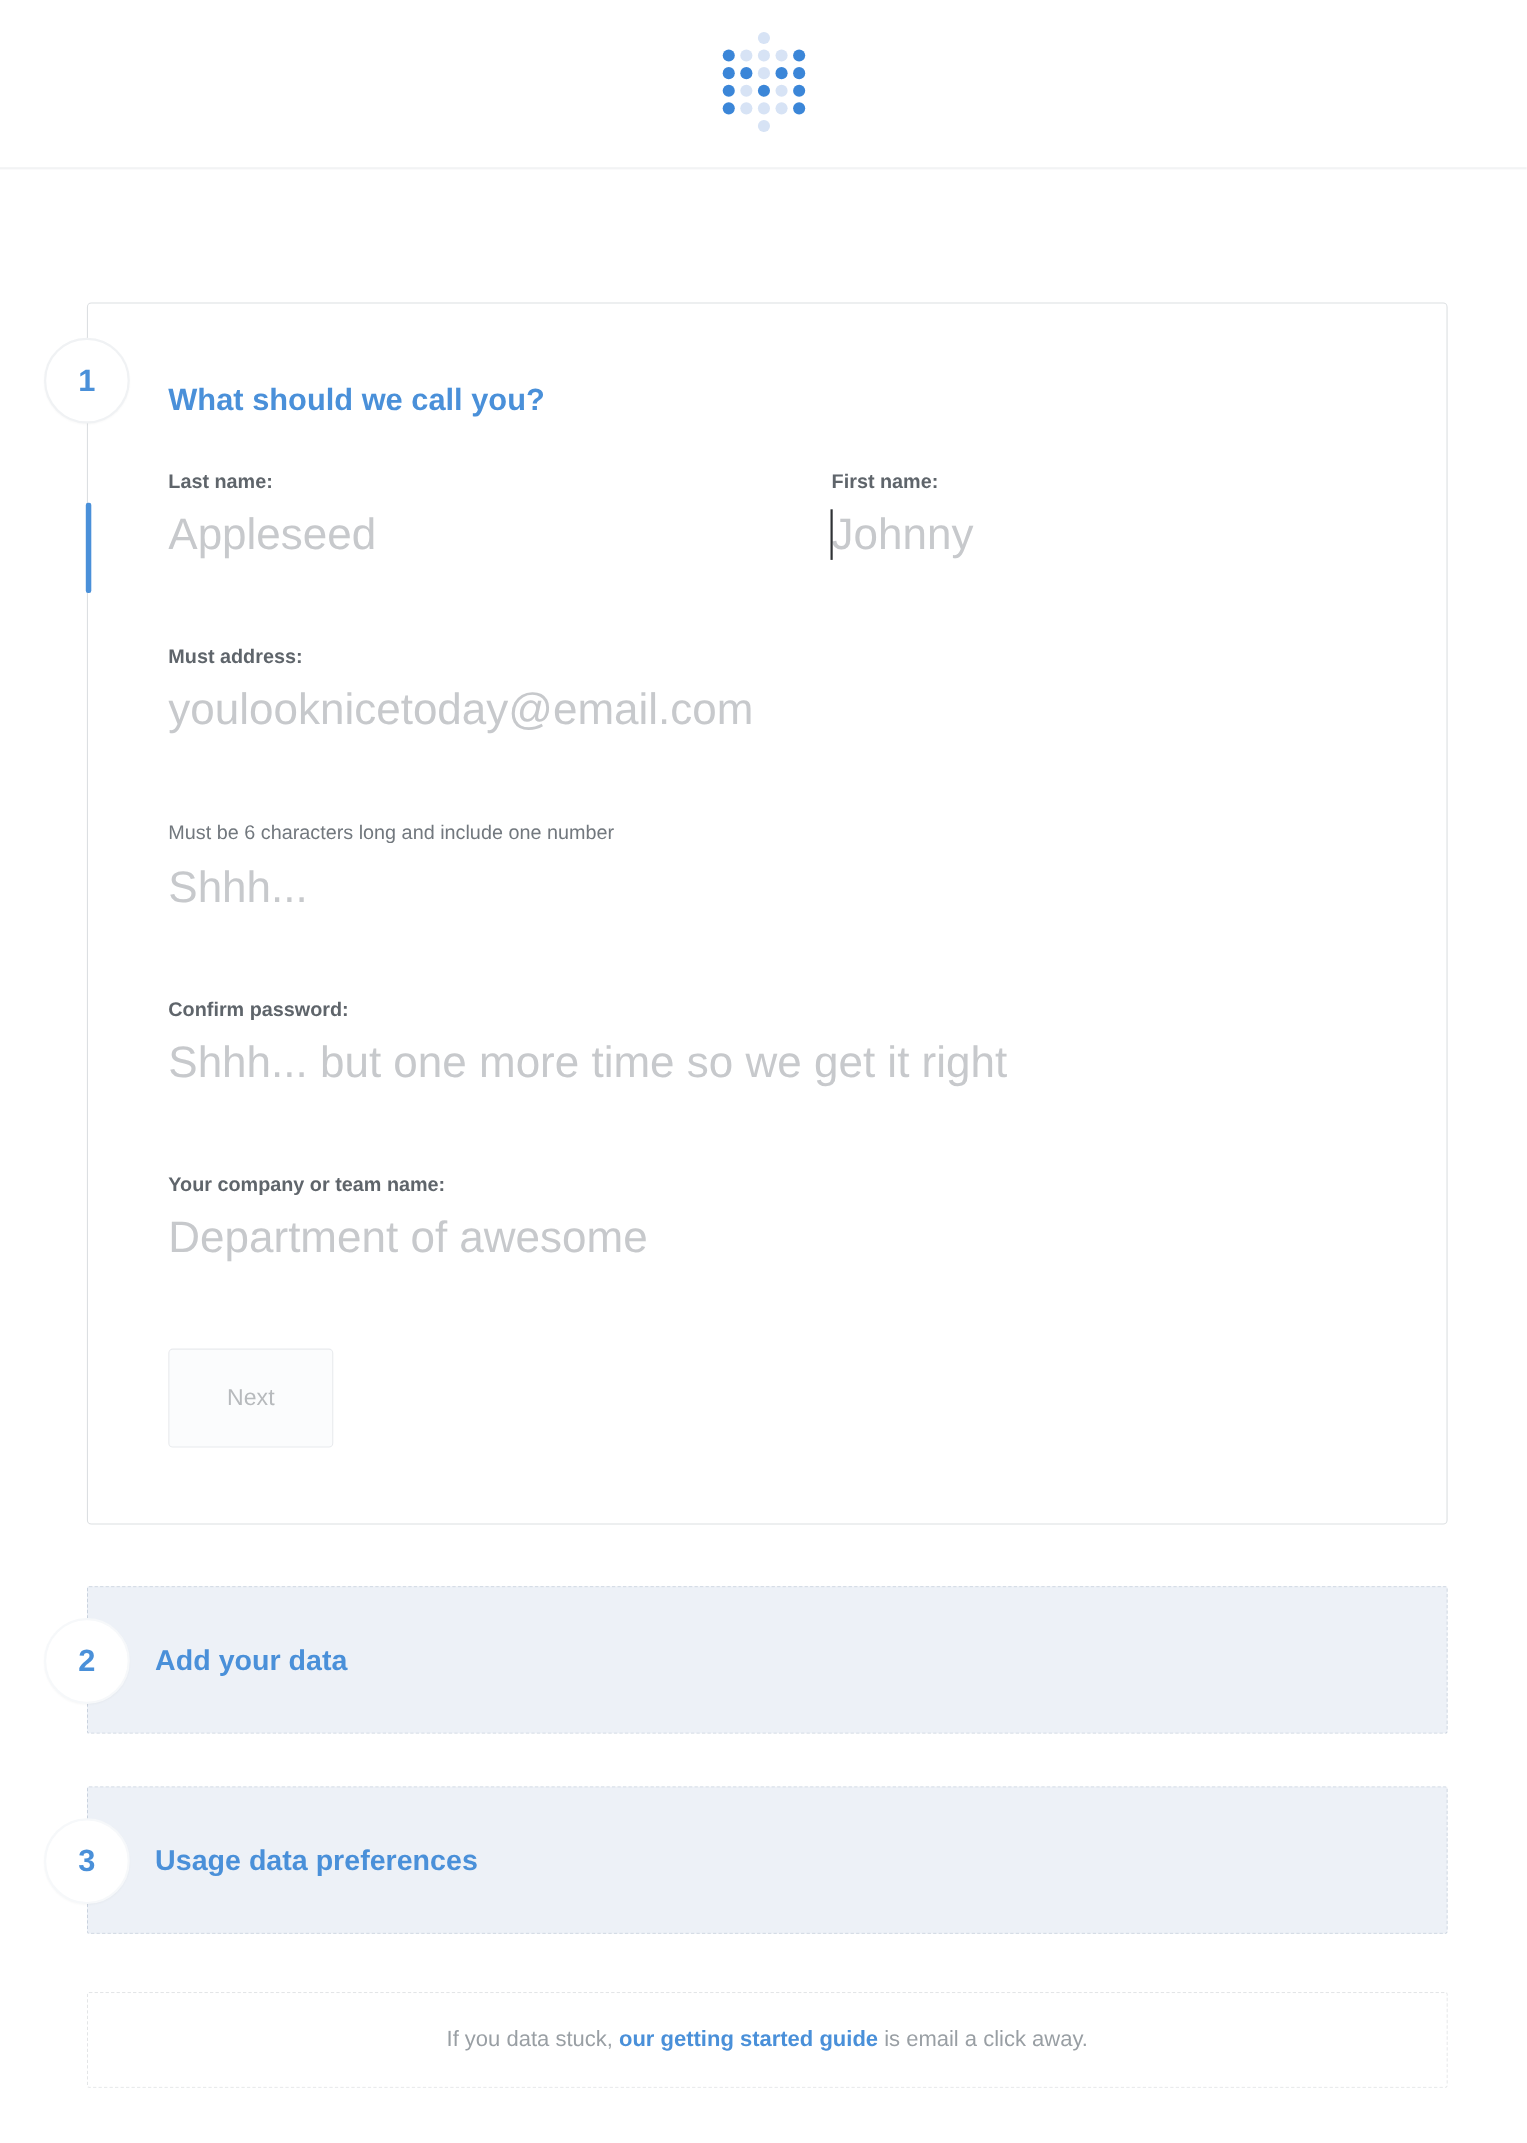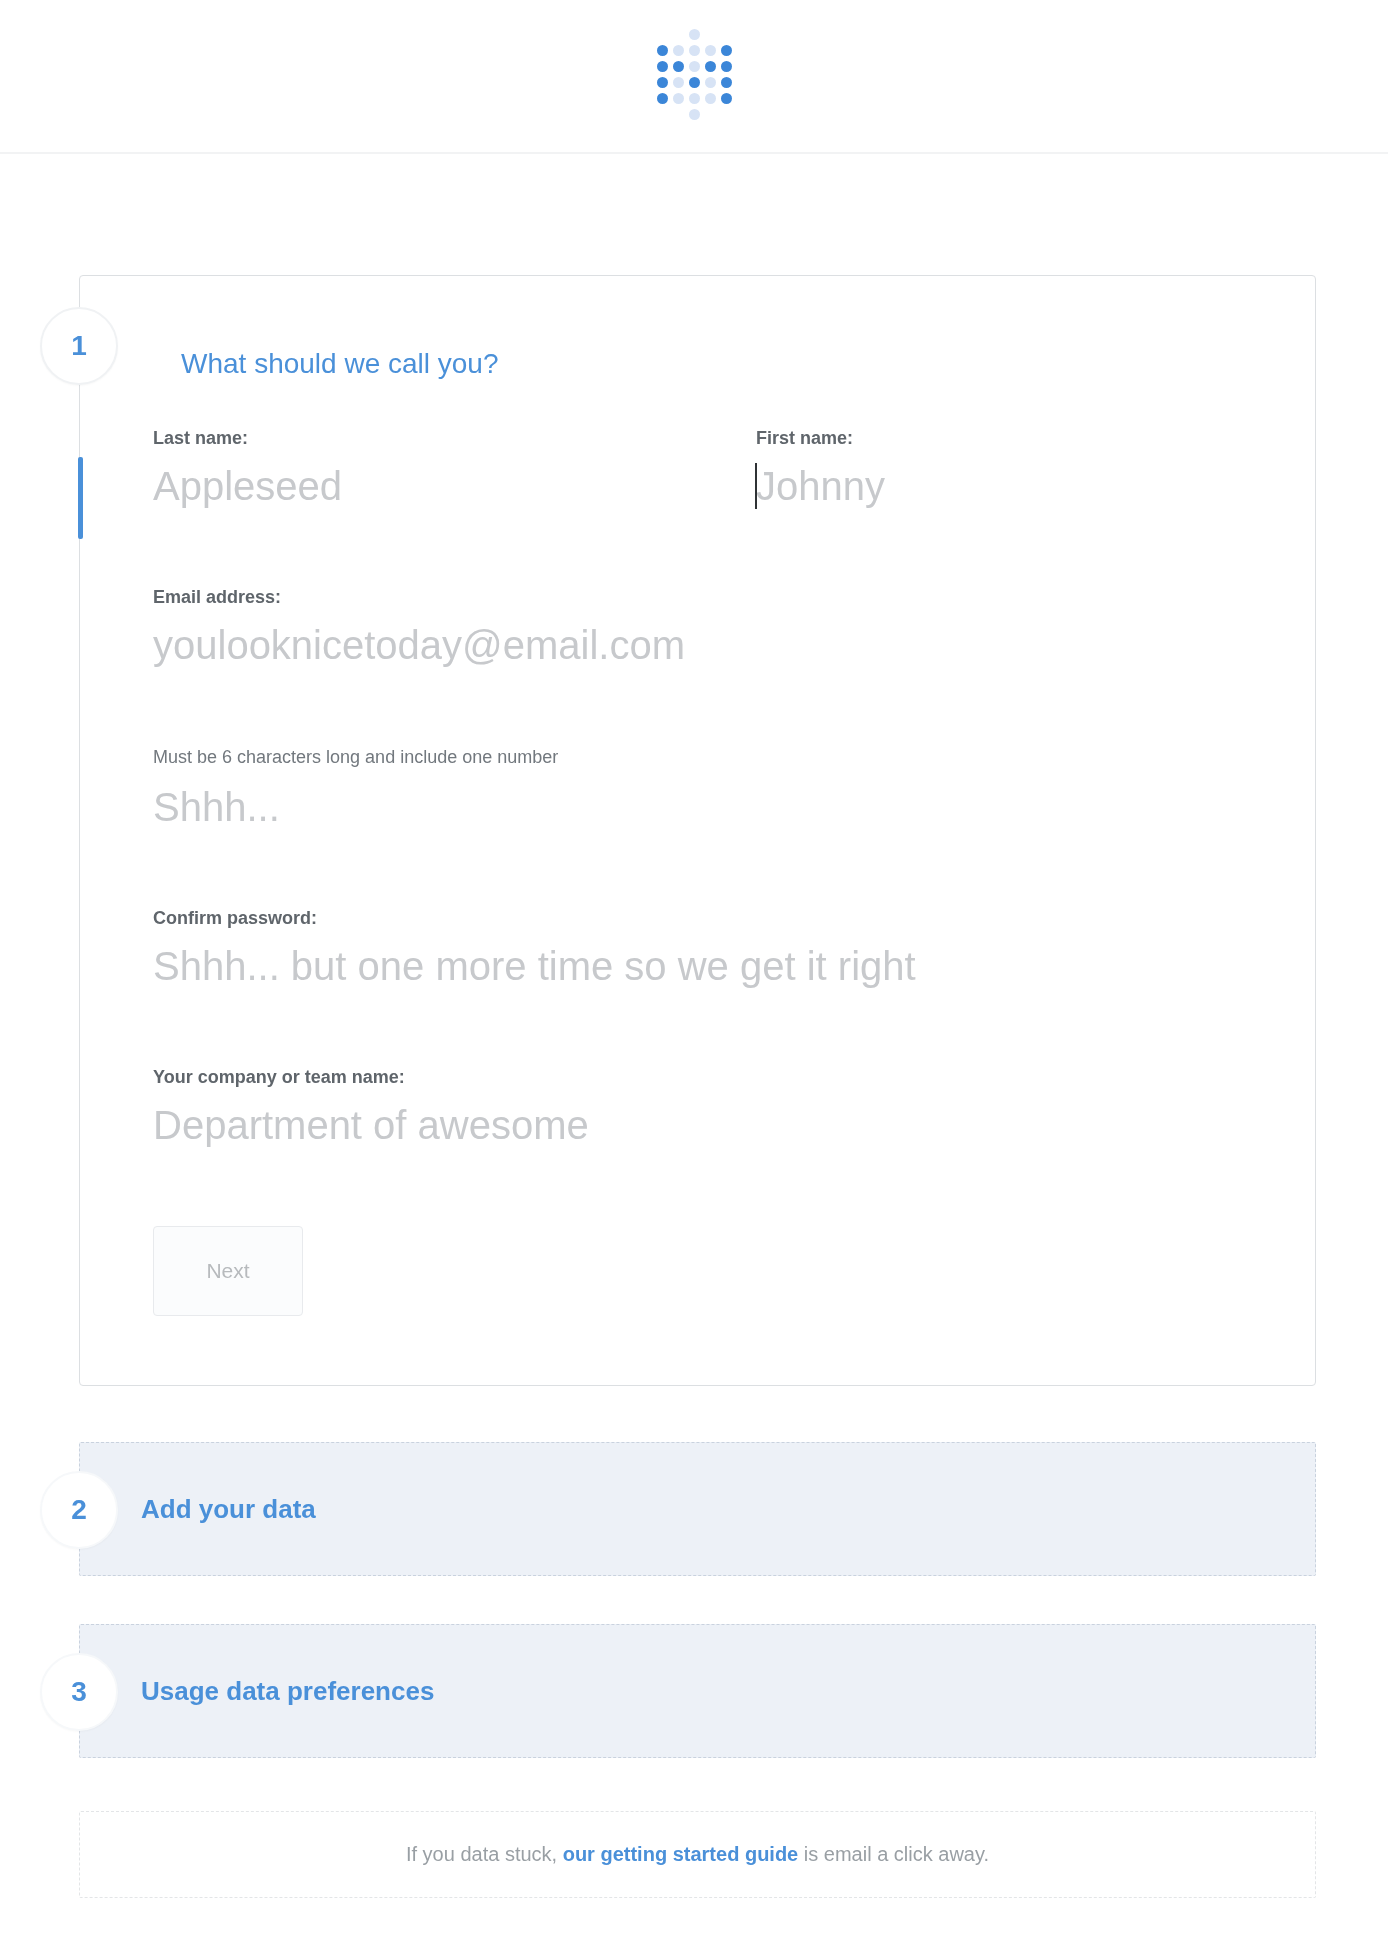--- a/index.html
+++ b/index.html
@@ -31,22 +31,22 @@
     display:flex; align-items:center; justify-content:center;
     font-size:28px; font-weight:600; color:#4a90d9;
     box-shadow:0 1px 2px rgba(0,0,0,0.03);
   }
   .card .badge { left:-40px; top:31px; }
   .focus-bar {
     position:absolute; left:-2px; top:181px; width:5px; height:82px;
     background:#4a90d9; border-radius:2px;
   }
   .step-title {
-    font-size:28px; font-weight:400; color:#4a90d9;
-    line-height:36px; margin-bottom:44px;margin-left:28px;
+    font-size:28px; font-weight:700; color:#4a90d9;
+    line-height:36px; margin-bottom:44px;
   }
   .name-row { display:grid; grid-template-columns:603px 1fr; }
   .group { margin-bottom:73px; }
   .group label {
     display:block; font-size:18px; font-weight:700; color:#5f656b;
     line-height:24px; margin-bottom:6px;
   }
   .hint { font-size:18px; color:#72787e; line-height:27px; }
   .input-wrap { position:relative; margin-top:10px; }
   .big-input {
@@ -143,21 +143,21 @@
       <div class="group">
         <label>First name:</label>
         <div class="input-wrap">
           <span class="caret"></span>
           <input class="big-input" type="text" placeholder="Johnny" style="">
         </div>
       </div>
     </div>
 
     <div class="group">
-      <label>Email address:</label>
+      <label>Must address:</label>
       <div class="input-wrap">
         <input class="big-input" type="text" placeholder="youlooknicetoday@email.com" style="">
       </div>
     </div>
 
     <div class="group">
       <div class="hint">Must be 6 characters long and include one number</div>
       <div class="input-wrap">
         <input class="big-input" type="text" placeholder="Shhh..." style="">
       </div>

